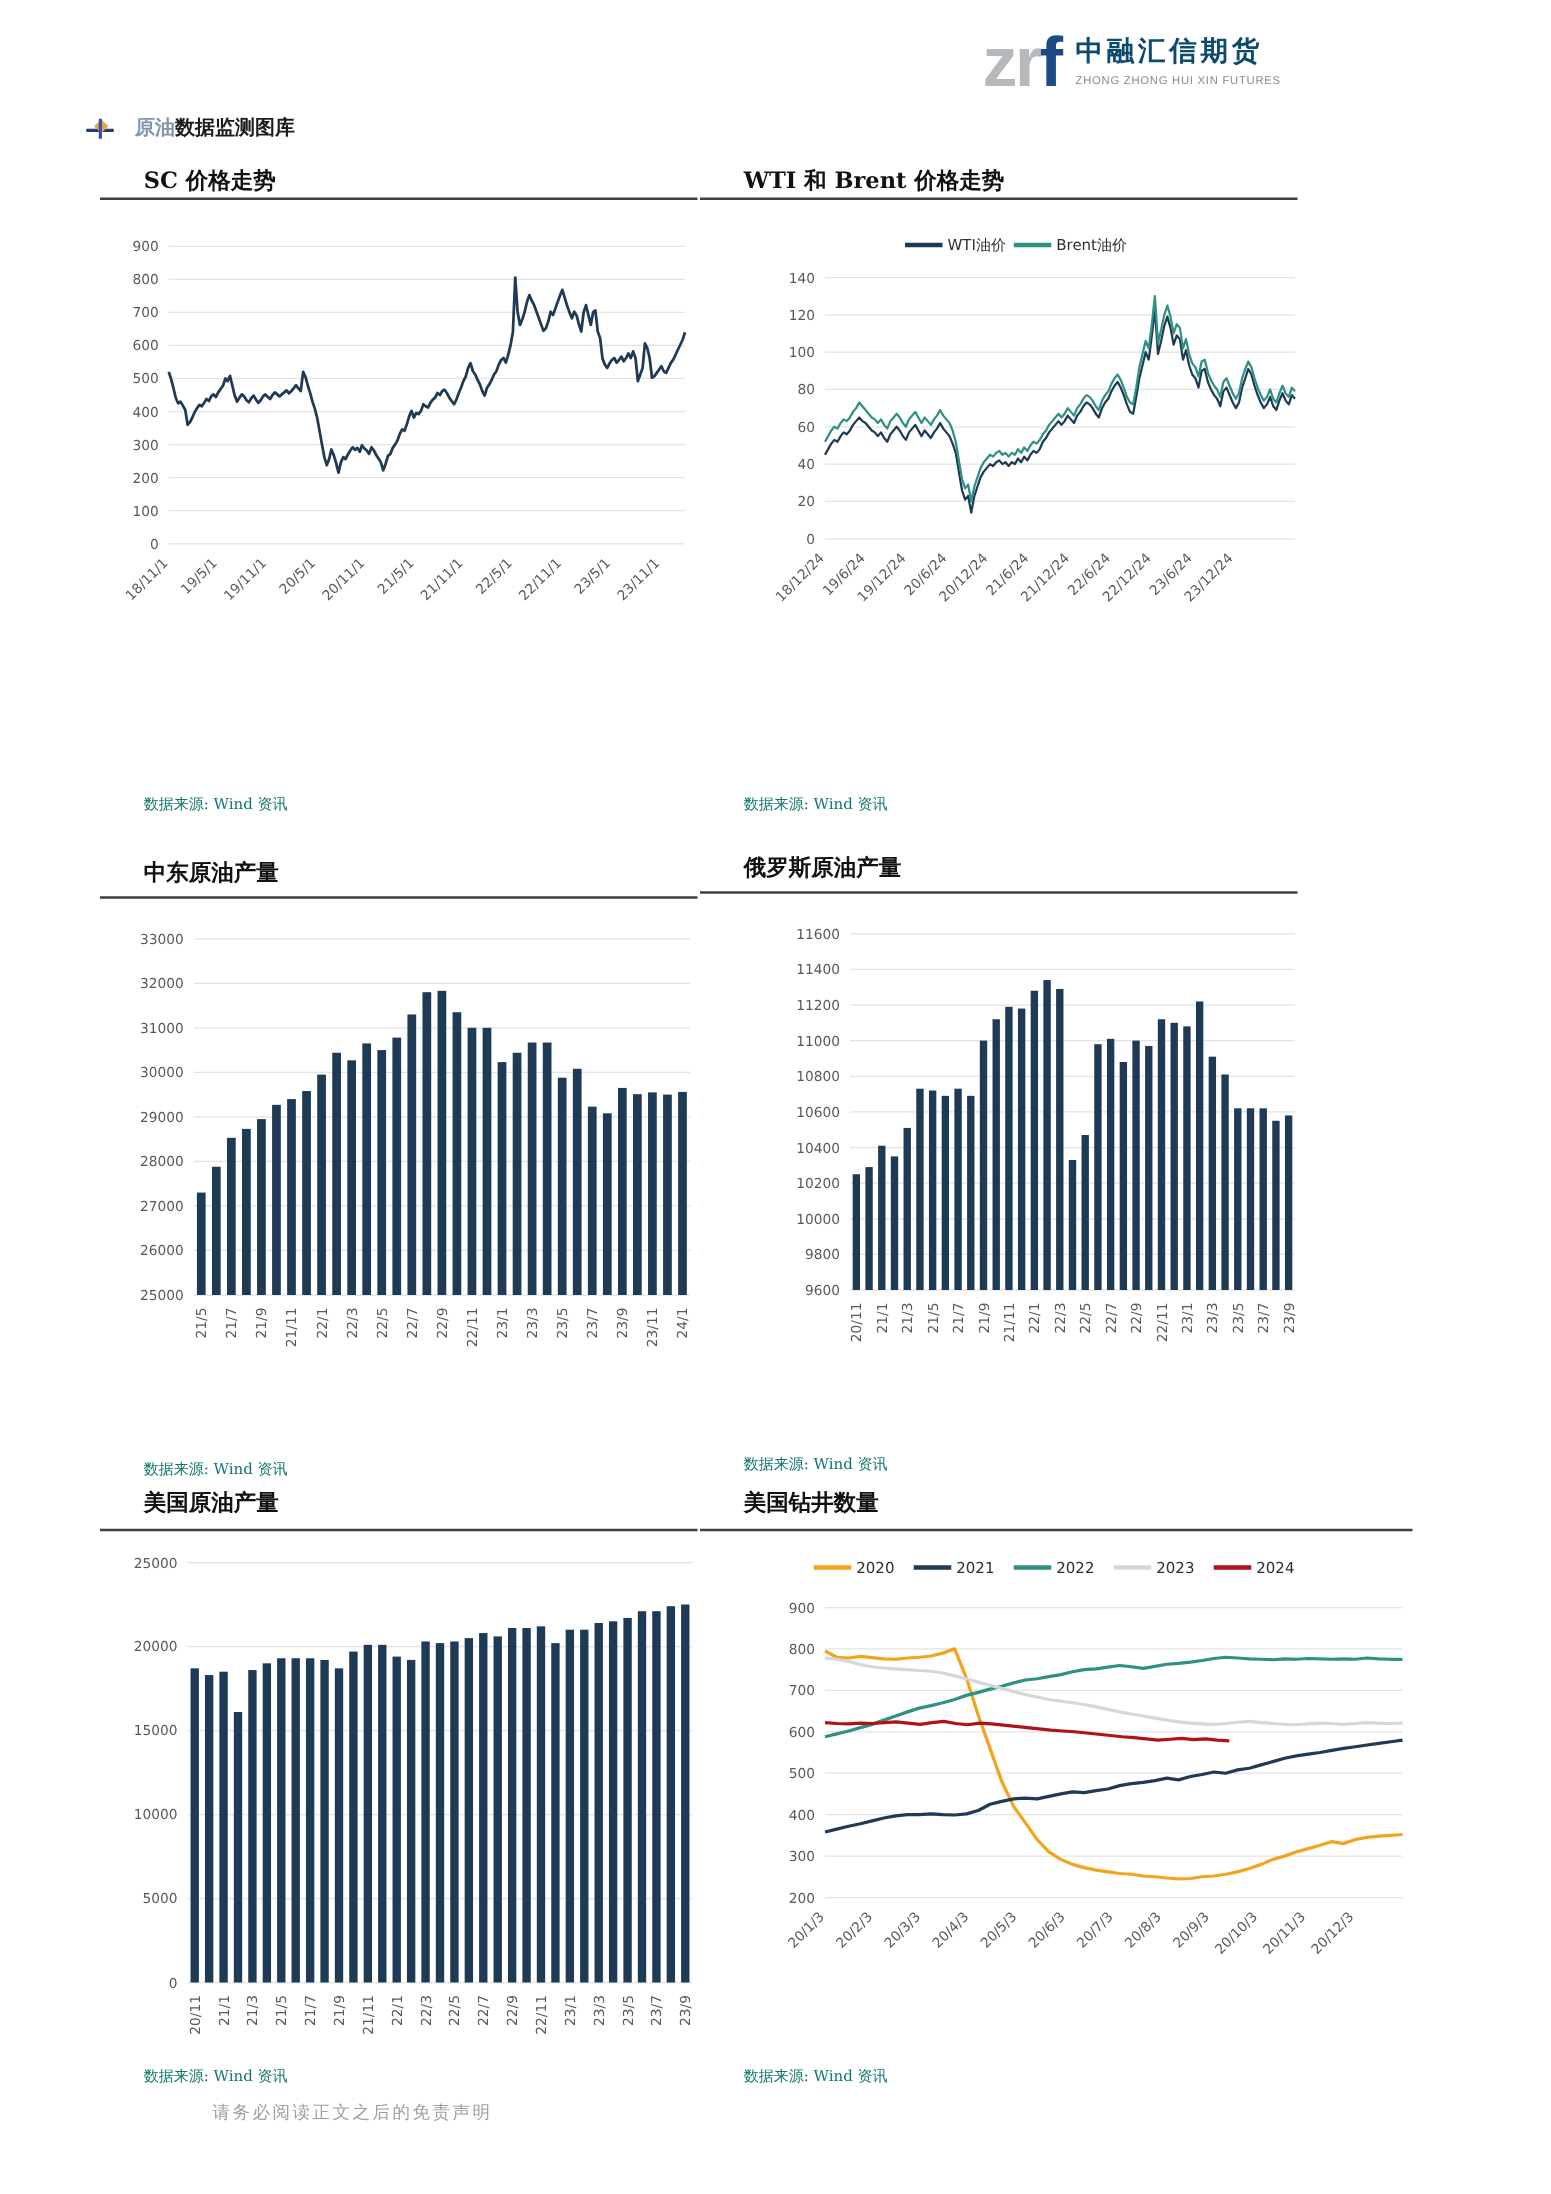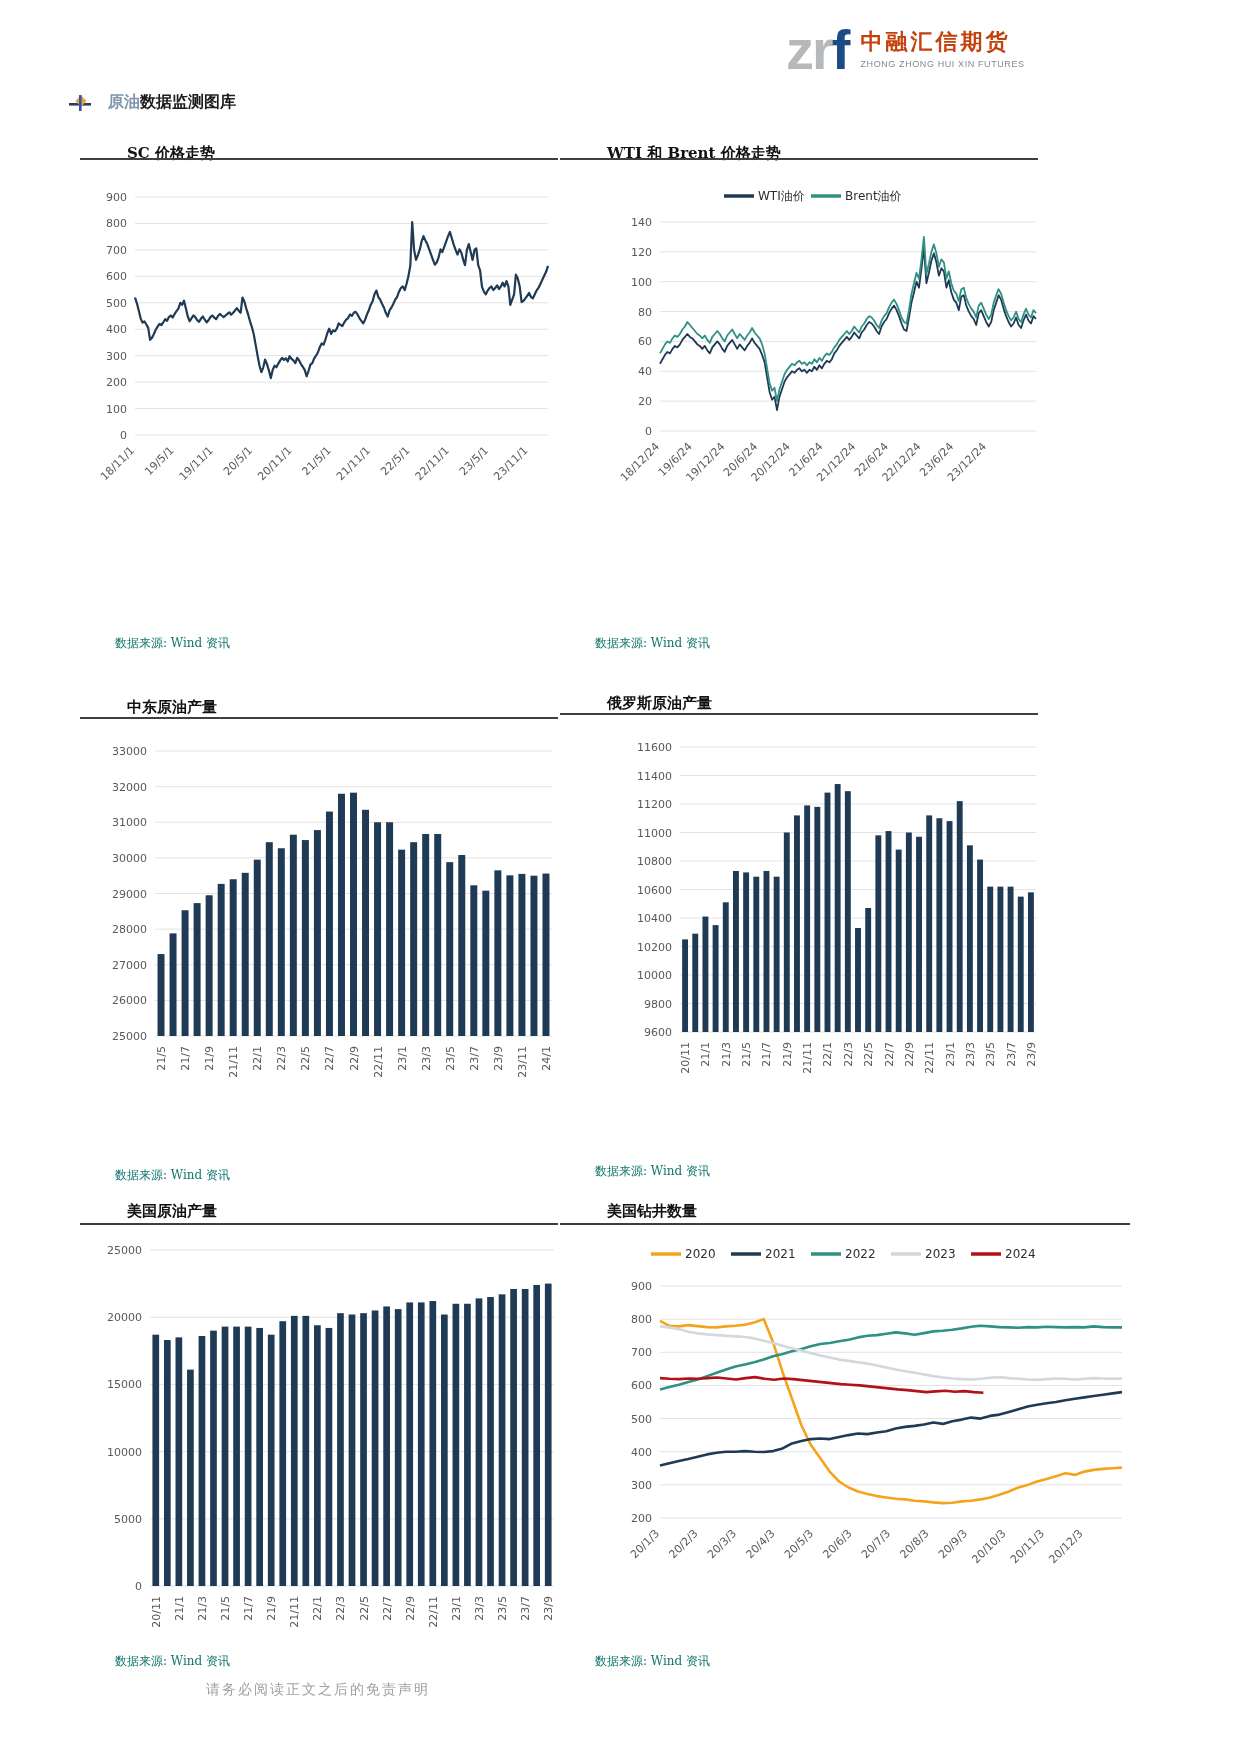--- a/index.html
+++ b/index.html
@@ -4,38 +4,38 @@
 <style>
   html,body{margin:0;padding:0;background:#fff;}
   .page{position:relative;width:1140px;height:1755px;background:#ffffff;overflow:hidden;
         font-family:"DejaVu Sans",sans-serif;}
   
   .logo{position:absolute;left:786px;top:20px;display:flex;align-items:flex-start;gap:12px;}
   .logo-mark{font-family:"Liberation Sans",sans-serif;font-weight:bold;font-size:56px;line-height:60px;letter-spacing:-2px;}
   .logo-zr{color:#b6b9bc;}
   .logo-f{color:#1c4b85;}
   .logo-names{margin-top:9px;}
-  .logo-cn{font-family:"DejaVu Sans",sans-serif;font-weight:bold;font-size:22px;color:#c2410c;letter-spacing:3px;line-height:26px;}
+  .logo-cn{font-family:"DejaVu Sans",sans-serif;font-weight:bold;font-size:22px;color:#0c4a6e;letter-spacing:3px;line-height:26px;}
   .logo-en{font-family:"Liberation Sans",sans-serif;font-size:9px;color:#7f8b97;letter-spacing:0.6px;margin-top:4px;}
   
   .section-head{position:absolute;left:68px;top:92px;display:flex;align-items:center;gap:14px;justify-content:center;}
   .section-title{font-family:"DejaVu Serif",serif;font-weight:bold;font-size:16px;}
   .t-hl{color:#8195ab;}
   .t-rest{color:#1c1c1c;}
   
   .blk{position:absolute;width:478px;height:545px;}
-  .blk h3{position:absolute;left:35px;top:2px;margin:12px;font-family:"DejaVu Serif",serif;
-          font-size:15px;font-weight:bold;color:#111;}
+  .blk h3{position:absolute;left:35px;top:2px;margin:0;font-family:"DejaVu Serif",serif;
+          font-size:18px;font-weight:bold;color:#111;}
   .rule{position:absolute;left:0;width:100%;height:1.5px;background:#3f3f3f;}
   .plot{position:absolute;left:0;}
   .src{position:absolute;left:35px;font-family:"DejaVu Serif",serif;font-size:12px;color:#0f766e;}
   .tick{font-family:"DejaVu Sans",sans-serif;font-size:11px;fill:#595959;}
   .lg{font-family:"DejaVu Sans",sans-serif;font-size:12px;fill:#2f2f2f;}
   .footer{position:absolute;left:170px;top:1681px;font-family:"DejaVu Serif",serif;
-          font-size:14px;color:#a0a0a0;letter-spacing:2px;margin-left:36px;}
+          font-size:14px;color:#a0a0a0;letter-spacing:2px;}
 </style>
 </head>
 <body>
 
 <div class="page">
 
   <div class="logo">
     <div class="logo-mark"><span class="logo-zr">zr</span><span class="logo-f">f</span></div>
     <div class="logo-names">
       <div class="logo-cn">中融汇信期货</div>

